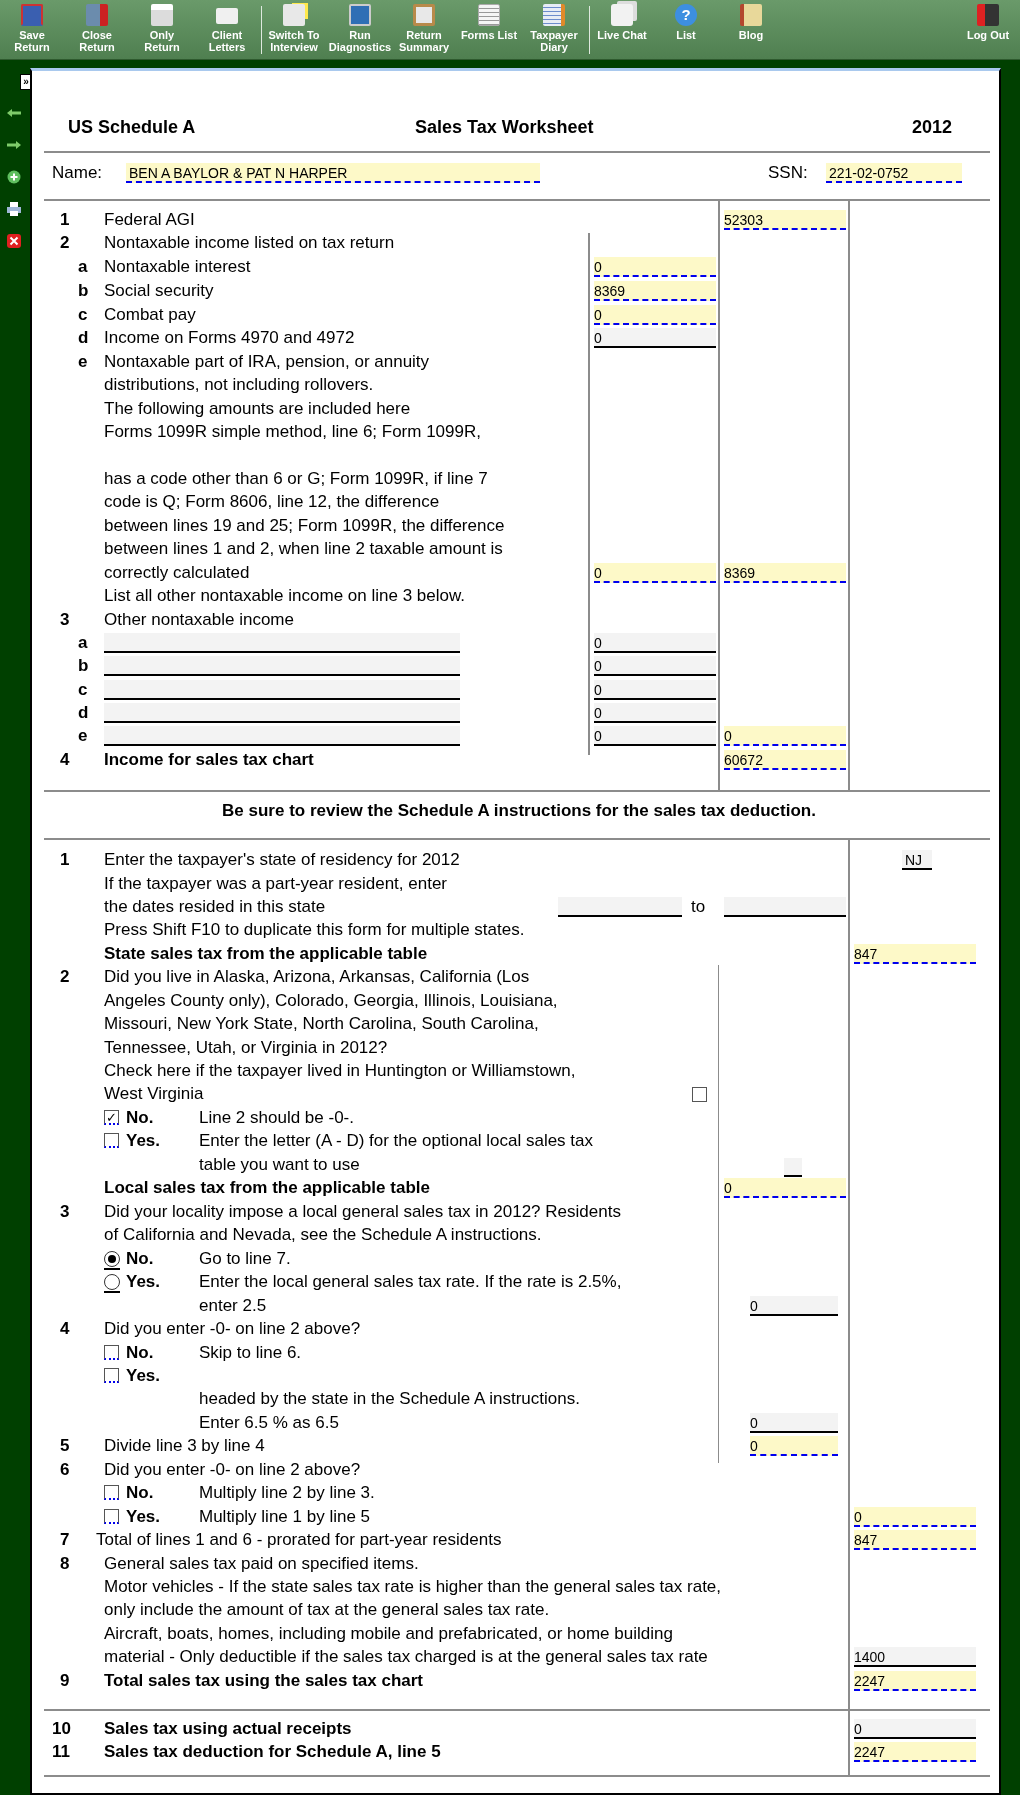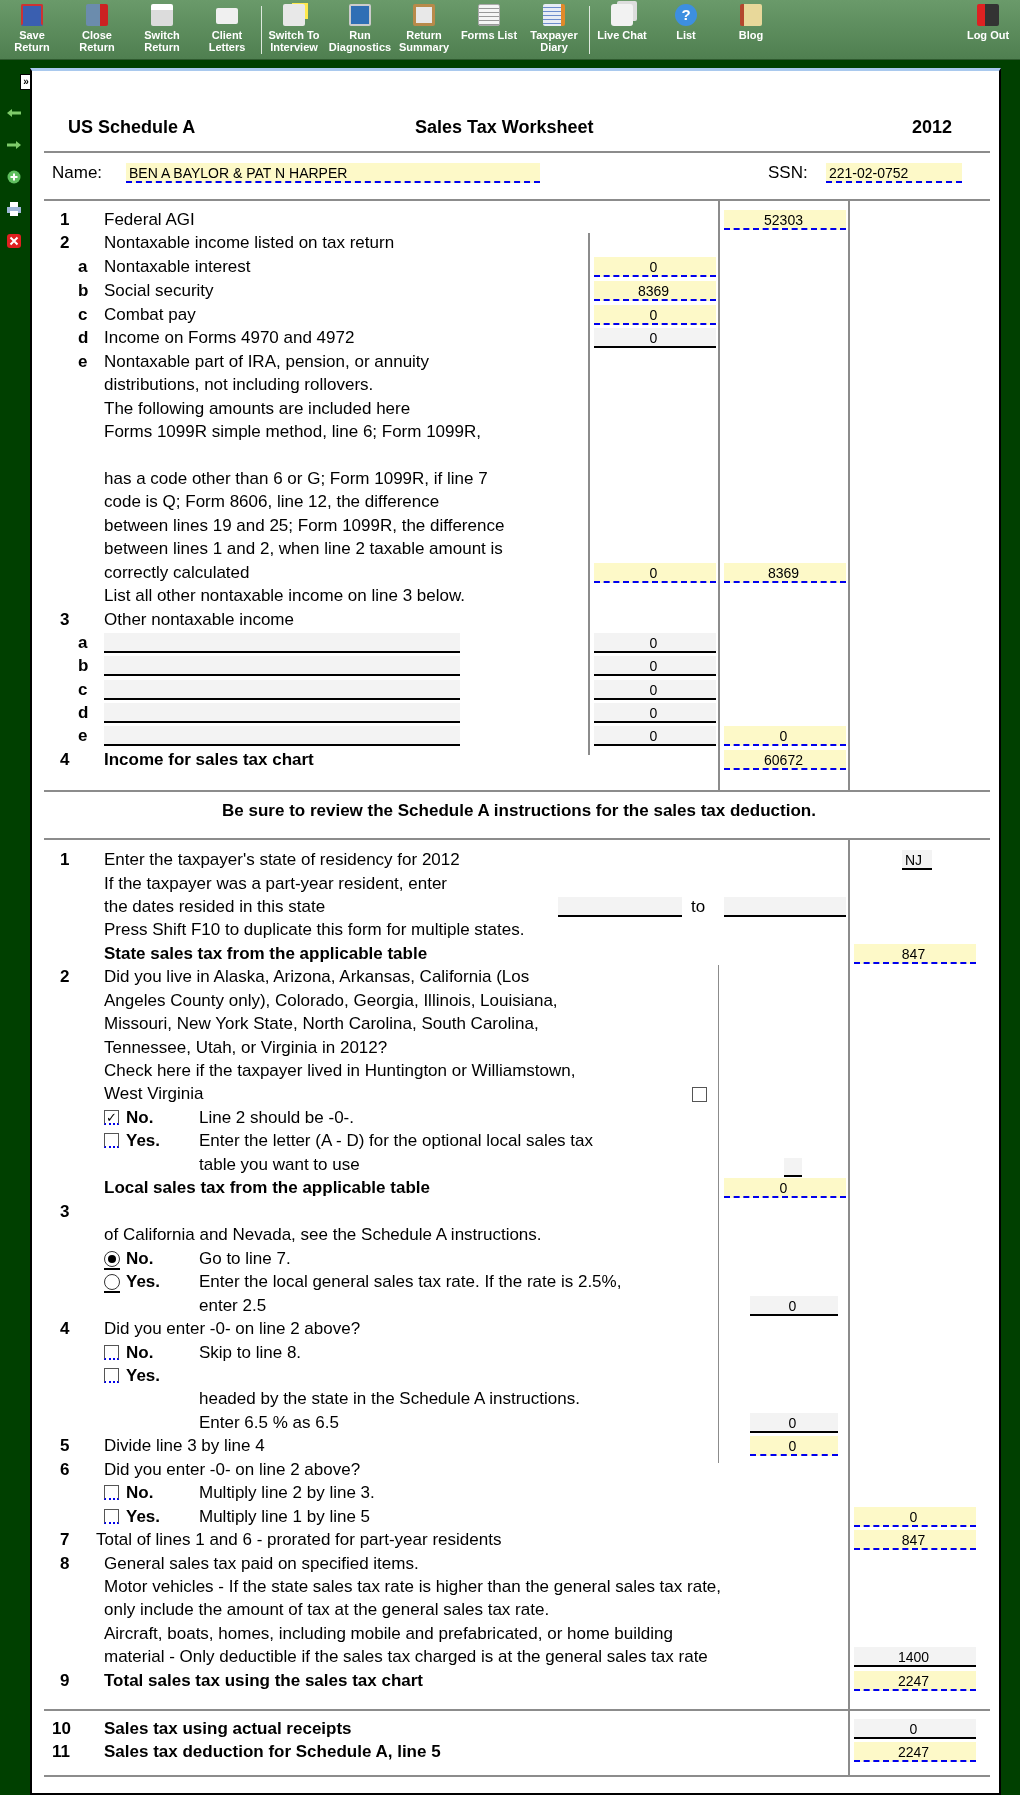--- a/index.html
+++ b/index.html
@@ -18,21 +18,21 @@
     border: 1px solid #000; font-size: 10px; line-height: 13px; text-align: center; font-weight: bold; }
 
   .page { position: absolute; left: 30px; top: 68px; width: 971px; height: 1727px; background: #fff;
     border: 2px solid #000; border-top: 3px solid #a9c9ee; }
   .t { position: absolute; font-size: 17px; color: #000; white-space: nowrap; line-height: 20px; }
   .b { font-weight: bold; }
   .num { position: absolute; font-size: 17px; font-weight: bold; line-height: 20px; }
   .hr { position: absolute; height: 2px; background: #8c8c8c; }
   .vr { position: absolute; width: 2px; background: #8c8c8c; }
 
-  .fld { position: absolute; height: 20px; font-size: 14px; line-height: 20px; text-align: center;
+  .fld { position: absolute; height: 20px; font-size: 14px; line-height: 20px; text-align: left;
     padding-right: 3px; color: #000; }
   .yel { background: #fdf9c8; border-bottom: 2px dashed #0000ee; }
   .gry { background: #f3f3f3; border-bottom: 2px solid #000; }
   .txtfld { text-align: left; padding-left: 3px; }
 
   .cb { position: absolute; width: 15px; height: 15px; border: 1px solid #555; background: #fff;
     font-size: 13px; line-height: 13px; text-align: center; cursor: pointer; }
   .cb.ul { border-bottom: 2px dotted #0000ee; }
   .rd { position: absolute; width: 16px; height: 16px; border: 1px solid #333; border-radius: 50%;
     background: #fff; cursor: pointer; }
@@ -47,21 +47,21 @@
   <div class="tb-btn" style="left:0px">
     <span class="ic" style="background:#3a5fb0;border:2px solid #c33;border-bottom-color:#3a5fb0"></span>
     <span>Save</span><br><span>Return</span>
   </div>
   <div class="tb-btn" style="left:65px">
     <span class="ic" style="background:#6b8cad;border-right:8px solid #c22"></span>
     <span>Close</span><br><span>Return</span>
   </div>
   <div class="tb-btn" style="left:130px">
     <span class="ic" style="background:#dcdcdc;border-top:6px solid #fff"></span>
-    <span>Switch</span><br><span>Return</span>
+    <span>Only</span><br><span>Return</span>
   </div>
   <div class="tb-btn" style="left:195px">
     <span class="ic" style="background:#f0f0f0;height:16px;margin-top:4px;margin-bottom:5px"></span>
     <span>Client</span><br><span>Letters</span>
   </div>
   <div class="tb-sep" style="left:261px"></div>
   <div class="tb-btn" style="left:262px">
     <span class="ic" style="background:#e8e8e8;box-shadow:6px -4px 0 -3px #ffe94d"></span>
     <span>Switch To</span><br><span>Interview</span>
   </div>
@@ -228,37 +228,38 @@
   <div class="t" style="left:167px;top:1037px">Line 2 should be -0-.</div>
   <div class="cb ul" style="left:72px;top:1062px"></div>
   <div class="t b" style="left:94px;top:1060px">Yes.</div>
   <div class="t" style="left:167px;top:1060px">Enter the letter  (A - D)  for the optional local sales tax</div>
   <div class="t" style="left:167px;top:1084px">table you want to use</div>
   <div class="fld gry" style="left:752px;top:1087px;width:18px;height:19px"></div>
   <div class="t b" style="left:72px;top:1107px">Local sales tax from the applicable table</div>
   <div class="fld yel" style="left:692px;top:1107px;width:122px">0</div>
 
   <div class="num" style="left:28px;top:1131px">3</div>
+  <div class="t" style="left:72px;top:1131px">Did your locality impose a local general sales tax in 2012?  Residents</div>
   <div class="t" style="left:72px;top:1154px">of California and Nevada,  see the Schedule A instructions.</div>
   <div class="rd on" style="left:72px;top:1180px"></div>
   <div class="rd-ul" style="left:72px;top:1197px;width:16px"></div>
   <div class="t b" style="left:94px;top:1178px">No.</div>
   <div class="t" style="left:167px;top:1178px">Go to line 7.</div>
   <div class="rd" style="left:72px;top:1203px"></div>
   <div class="rd-ul" style="left:72px;top:1220px;width:16px"></div>
   <div class="t b" style="left:94px;top:1201px">Yes.</div>
   <div class="t" style="left:167px;top:1201px">Enter the local general sales tax rate.  If the rate is 2.5%,</div>
   <div class="t" style="left:167px;top:1225px">enter 2.5</div>
   <div class="fld gry" style="left:718px;top:1225px;width:88px">0</div>
 
   <div class="num" style="left:28px;top:1248px">4</div>
   <div class="t" style="left:72px;top:1248px">Did you enter -0- on line 2 above?</div>
   <div class="cb ul" style="left:72px;top:1274px"></div>
   <div class="t b" style="left:94px;top:1272px">No.</div>
-  <div class="t" style="left:167px;top:1272px">Skip to line 8.</div>
+  <div class="t" style="left:167px;top:1272px">Skip to line 6.</div>
   <div class="cb ul" style="left:72px;top:1297px"></div>
   <div class="t b" style="left:94px;top:1295px">Yes.</div>
   <div class="t" style="left:167px;top:1318px">headed by the state in the Schedule A instructions.</div>
   <div class="t" style="left:167px;top:1342px">Enter 6.5 % as 6.5</div>
   <div class="fld gry" style="left:718px;top:1342px;width:88px">0</div>
 
   <div class="num" style="left:28px;top:1365px">5</div>
   <div class="t" style="left:72px;top:1365px">Divide line 3 by line 4</div>
   <div class="fld yel" style="left:718px;top:1365px;width:88px">0</div>
 

